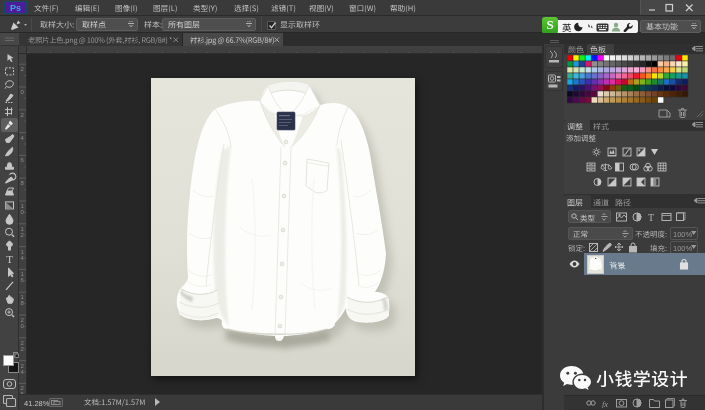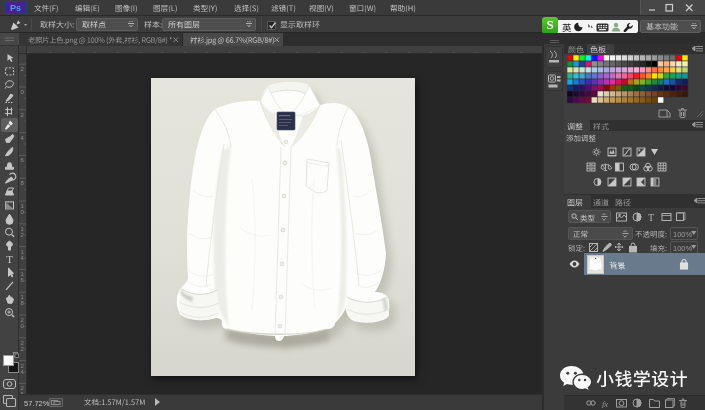--- a/index.html
+++ b/index.html
@@ -569,21 +569,21 @@
     </svg>
     <svg style="position:absolute;left:3px;top:379px;" width="13" height="11" viewBox="0 0 13 11">
       <rect x="0.5" y="0.5" width="12" height="9" rx="2.5" fill="none" stroke="#bdbdbd" stroke-width="1"></rect>
       <circle cx="6.5" cy="5" r="2.3" fill="none" stroke="#bdbdbd" stroke-width="1"></circle>
     </svg>
     <svg style="position:absolute;left:3px;top:395px;" width="14" height="12" viewBox="0 0 14 12">
       <rect x="0.5" y="0.5" width="9" height="8" rx="1" fill="none" stroke="#b5b5b5" stroke-width="1.1"></rect>
       <rect x="3.5" y="3.5" width="9" height="8" rx="1" fill="#424242" stroke="#b5b5b5" stroke-width="1.1"></rect>
     </svg>
     <div style="position:absolute;left:19px;top:394px;width:523px;height:16px;background:#3a3a3a;border-top:1px solid #2e2e2e"></div>
-    <div style="position:absolute;left:24px;top:398.5px;font-size:7.5px;color:#c4c4c4;white-space:nowrap;">57.72%</div>
+    <div style="position:absolute;left:24px;top:398.5px;font-size:7.5px;color:#c4c4c4;white-space:nowrap;">41.28%</div>
     <div style="position:absolute;left:49px;top:398px;width:14px;height:9px;background:#444;border:1px solid #666;border-radius:1px"></div>
     <svg style="position:absolute;left:51px;top:400px;" width="10" height="5" viewBox="0 0 10 5">
       <rect x="0.5" y="0.5" width="6" height="4" fill="none" stroke="#999" stroke-width="0.8"></rect>
       <rect x="3" y="1.5" width="6" height="3" fill="#444" stroke="#999" stroke-width="0.8"></rect>
     </svg>
     <svg style="position:absolute;left:84px;top:395.5px;overflow:visible" width="61" height="11" viewBox="0 0 61 11">
       <g fill="#c4c4c4" transform="translate(0,9.0) scale(0.007500,-0.007500)">
         <path transform="translate(0,0)" d="M725 630 802 607Q739 426 640 294Q541 162 403 72Q265 -19 83 -78Q79 -69 71 -56Q63 -42 54 -28Q44 -15 36 -7Q215 45 348 128Q482 212 575 336Q668 459 725 630ZM270 626Q327 471 424 345Q521 219 657 130Q793 40 967 -4Q959 -12 949 -24Q939 -37 930 -50Q922 -62 915 -73Q736 -24 599 70Q462 165 364 300Q265 435 201 603ZM50 664H954V590H50ZM423 823 501 847Q524 811 546 768Q569 724 580 693L497 666Q488 697 467 742Q446 786 423 823Z"></path>
         <path transform="translate(1000,0)" d="M47 626H390V555H47ZM193 840H264V-79H193ZM186 581 233 565Q222 505 204 441Q187 377 164 314Q142 252 117 198Q92 145 65 108Q59 123 48 142Q36 162 26 175Q51 209 75 256Q99 303 120 358Q142 413 158 470Q175 527 186 581ZM260 521Q269 511 288 485Q307 459 328 429Q350 399 368 374Q386 348 393 337L347 279Q338 298 322 327Q306 356 287 387Q268 418 251 445Q234 472 223 488ZM621 837H694V437H621ZM851 776 925 755Q908 714 889 670Q870 626 850 586Q831 546 813 515L753 534Q771 565 789 608Q807 650 824 694Q840 739 851 776ZM397 751 458 774Q476 738 494 697Q512 656 527 617Q542 578 551 547L486 521Q478 552 463 592Q448 632 430 674Q413 715 397 751ZM392 471H916V-71H842V398H392ZM404 269H869V201H404ZM369 63H867V-9H369Z"></path>
         <path transform="translate(2000,0)" d="M139 390Q112 390 92 410Q73 429 73 460Q73 491 92 510Q112 530 139 530Q166 530 186 510Q205 491 205 460Q205 429 186 410Q166 390 139 390ZM139 -13Q112 -13 92 6Q73 26 73 56Q73 88 92 107Q112 126 139 126Q166 126 186 107Q205 88 205 56Q205 26 186 6Q166 -13 139 -13Z"></path>

